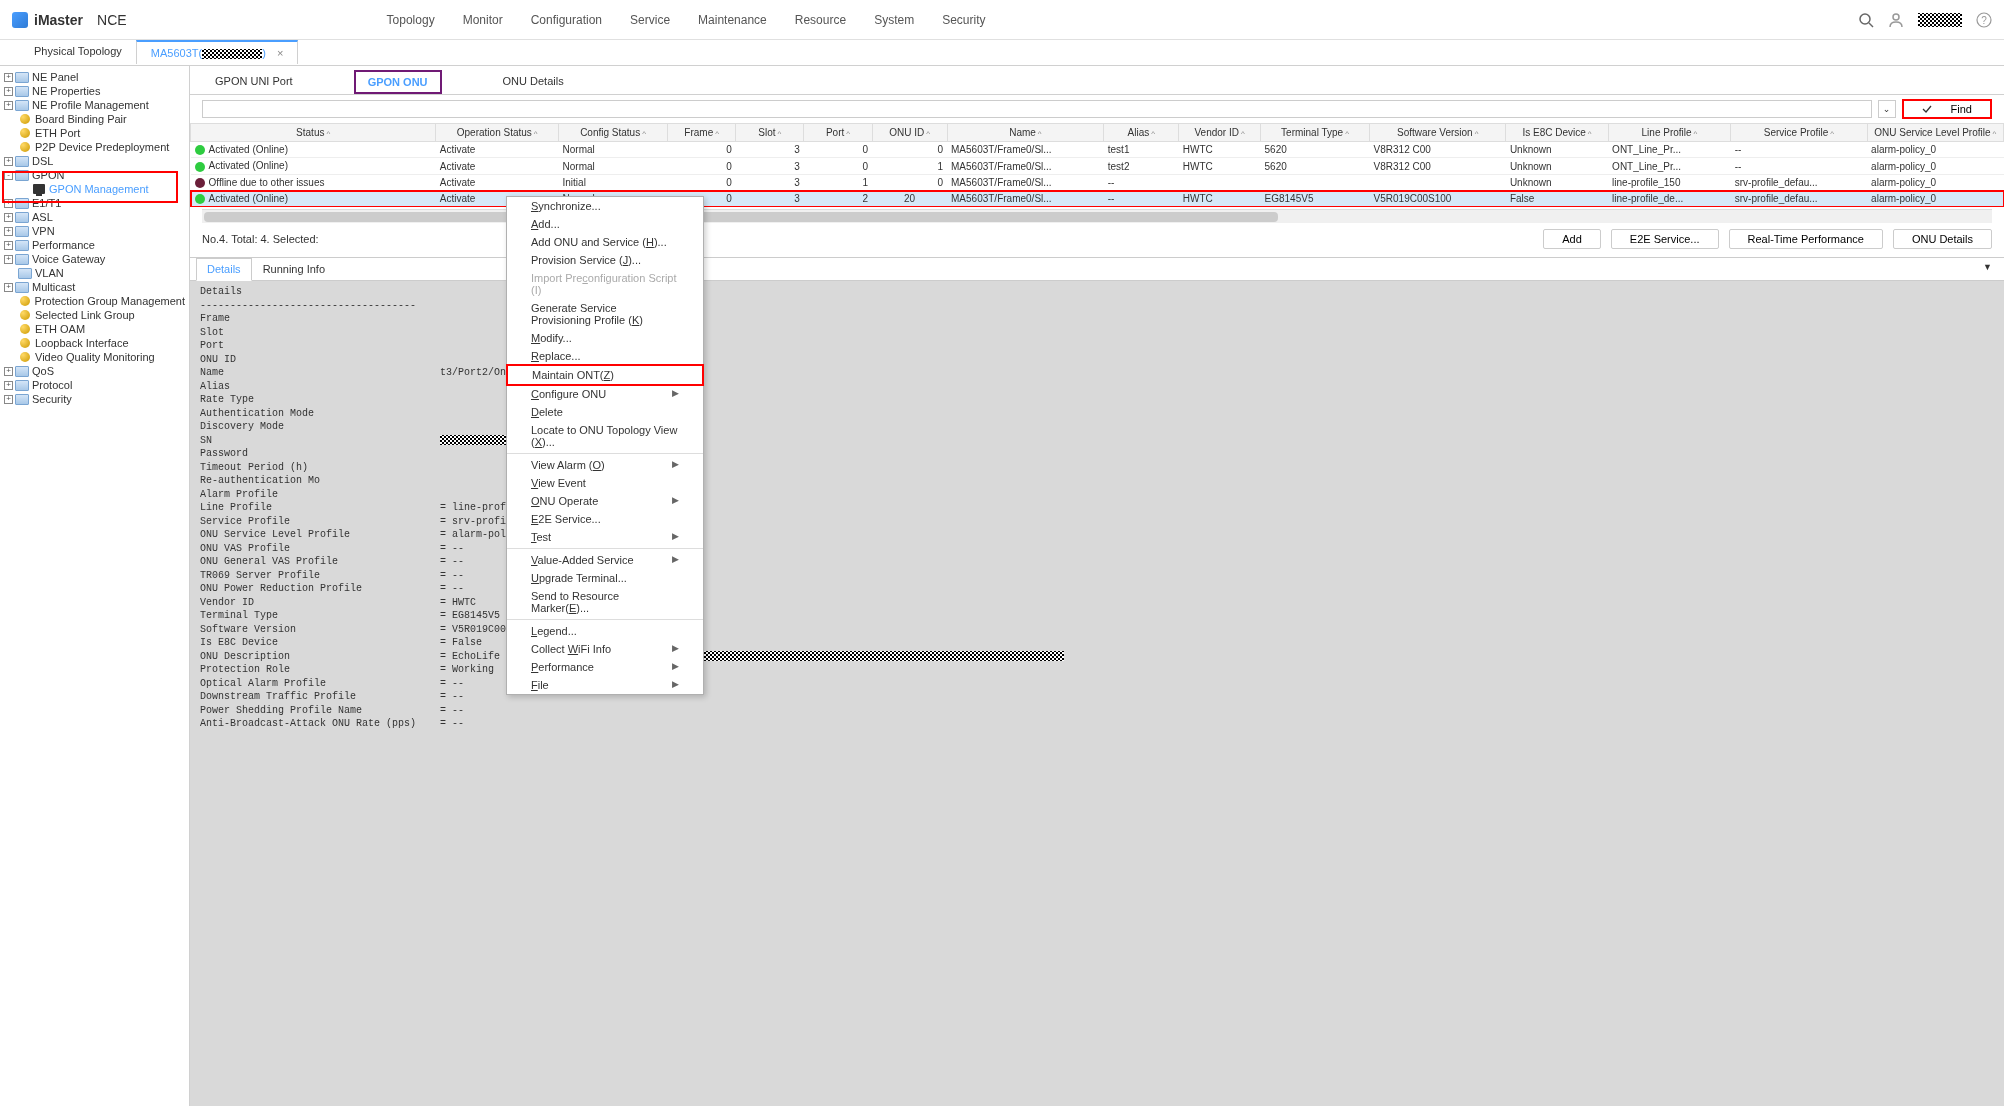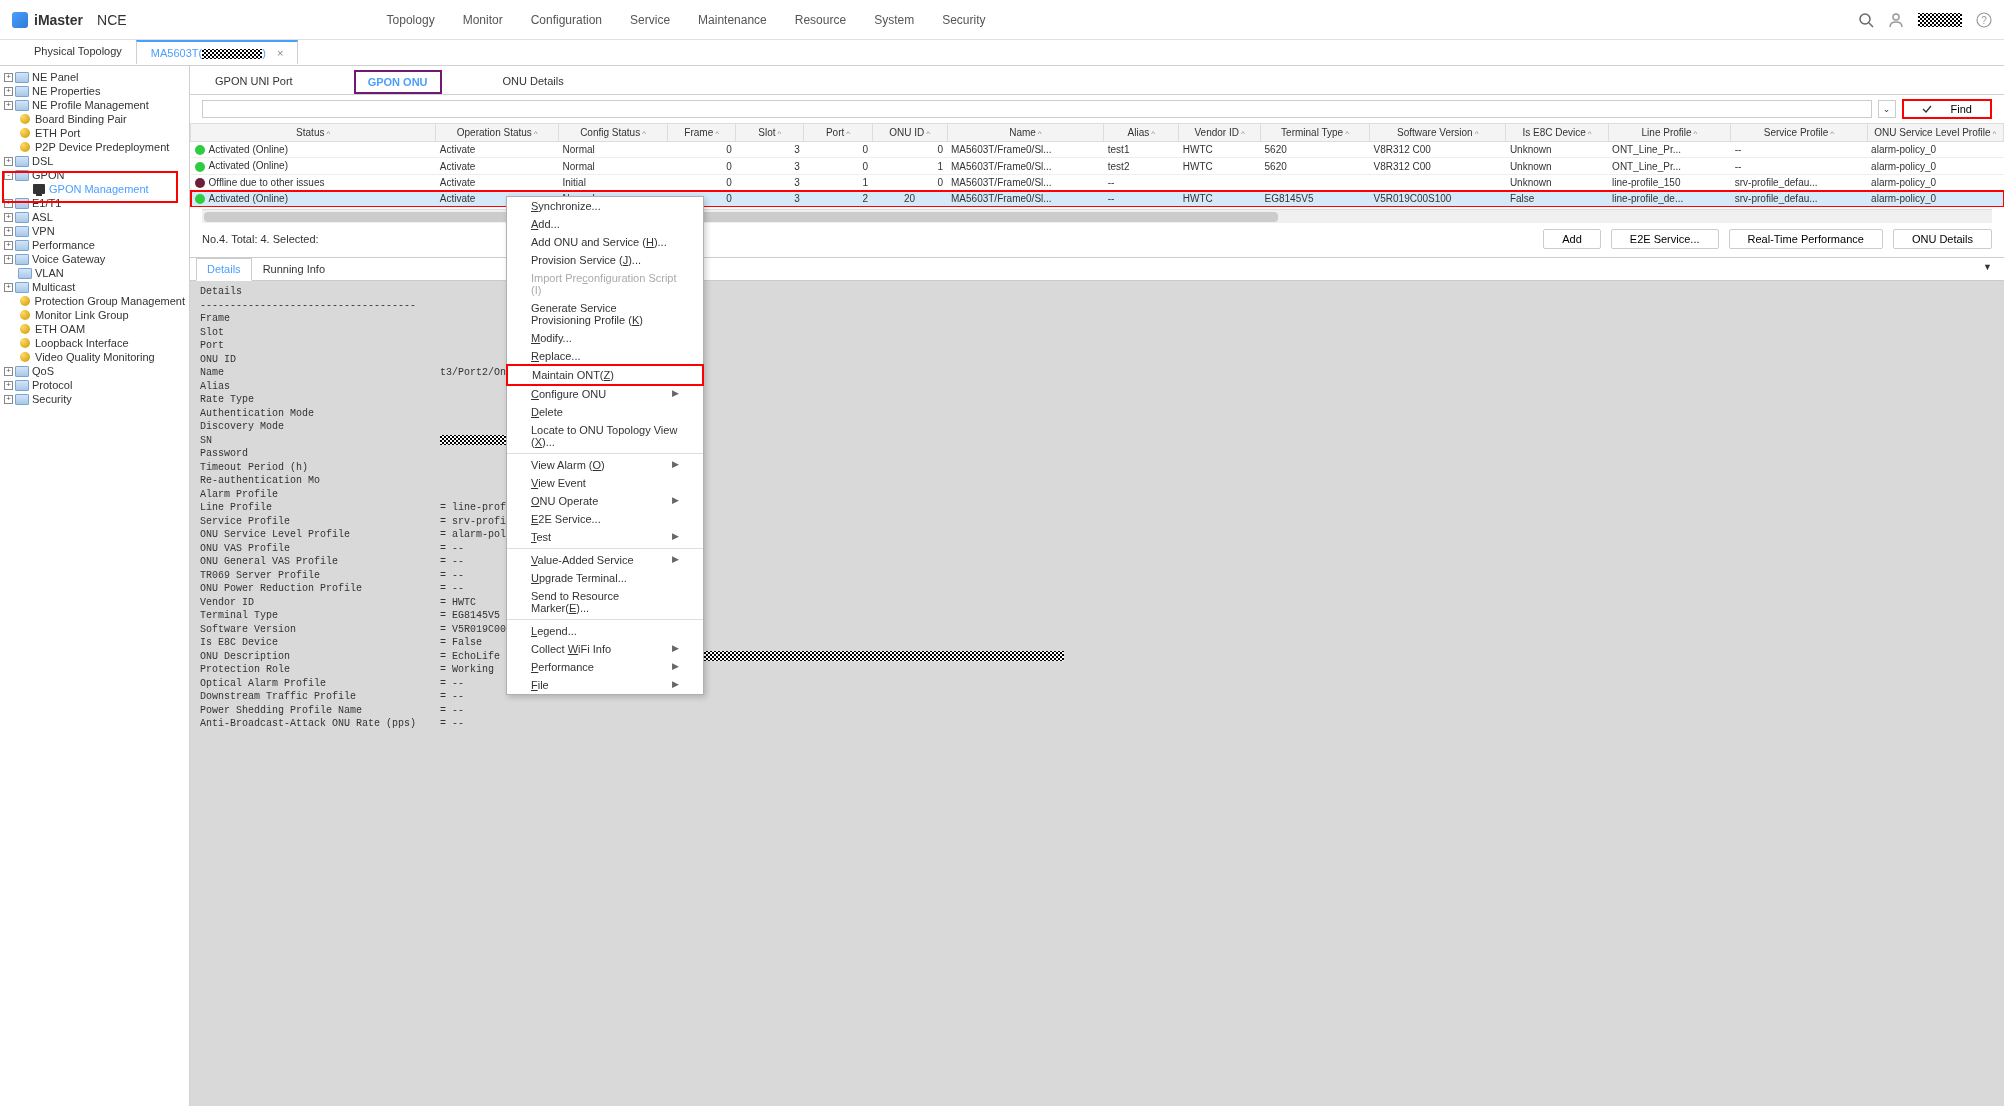--- a/index.html
+++ b/index.html
@@ -209,21 +209,21 @@
         <span class="tree-toggle">+</span>
         <span class="tree-icon folder-icon"></span>
         <span>Multicast</span>
       </div>
       <div class="tree-item indent1">
         <span class="tree-icon orb-icon"></span>
         <span>Protection Group Management</span>
       </div>
       <div class="tree-item indent1">
         <span class="tree-icon orb-icon"></span>
-        <span>Monitor Link Group</span>
+        <span>Selected Link Group</span>
       </div>
       <div class="tree-item indent1">
         <span class="tree-icon orb-icon"></span>
         <span>ETH OAM</span>
       </div>
       <div class="tree-item indent1">
         <span class="tree-icon orb-icon"></span>
         <span>Loopback Interface</span>
       </div>
       <div class="tree-item indent1">

